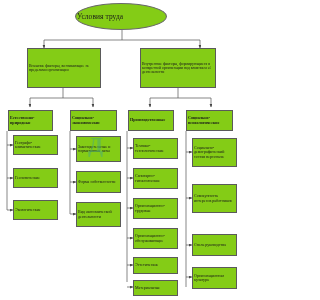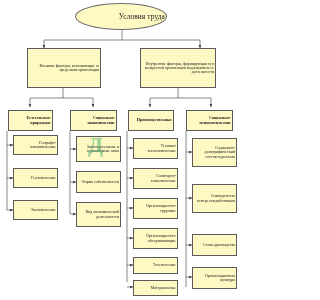--- a/index.html
+++ b/index.html
@@ -18,26 +18,26 @@
   svg#wires{
     position:absolute;
     left:0;top:0;
     width:241px;height:300px;
     pointer-events:none;
     z-index:1;
   }
   .node{
     position:absolute;
     box-sizing:border-box;
-    background:#fef9c3;
+    background:#84cc16;
     border:1px solid #5a5a5a;
     display:flex;
     align-items:center;
     justify-content:center;
-    text-align:right;
+    text-align:left;
     z-index:2;
     line-height:1.08;
     padding:1px 1px;
     overflow:hidden;
   }
   .node span{display:block;width:100%;}
   .root{
     border-radius:50%;
     border:1px solid #6a6a6a;
     font-size:7.4px;

